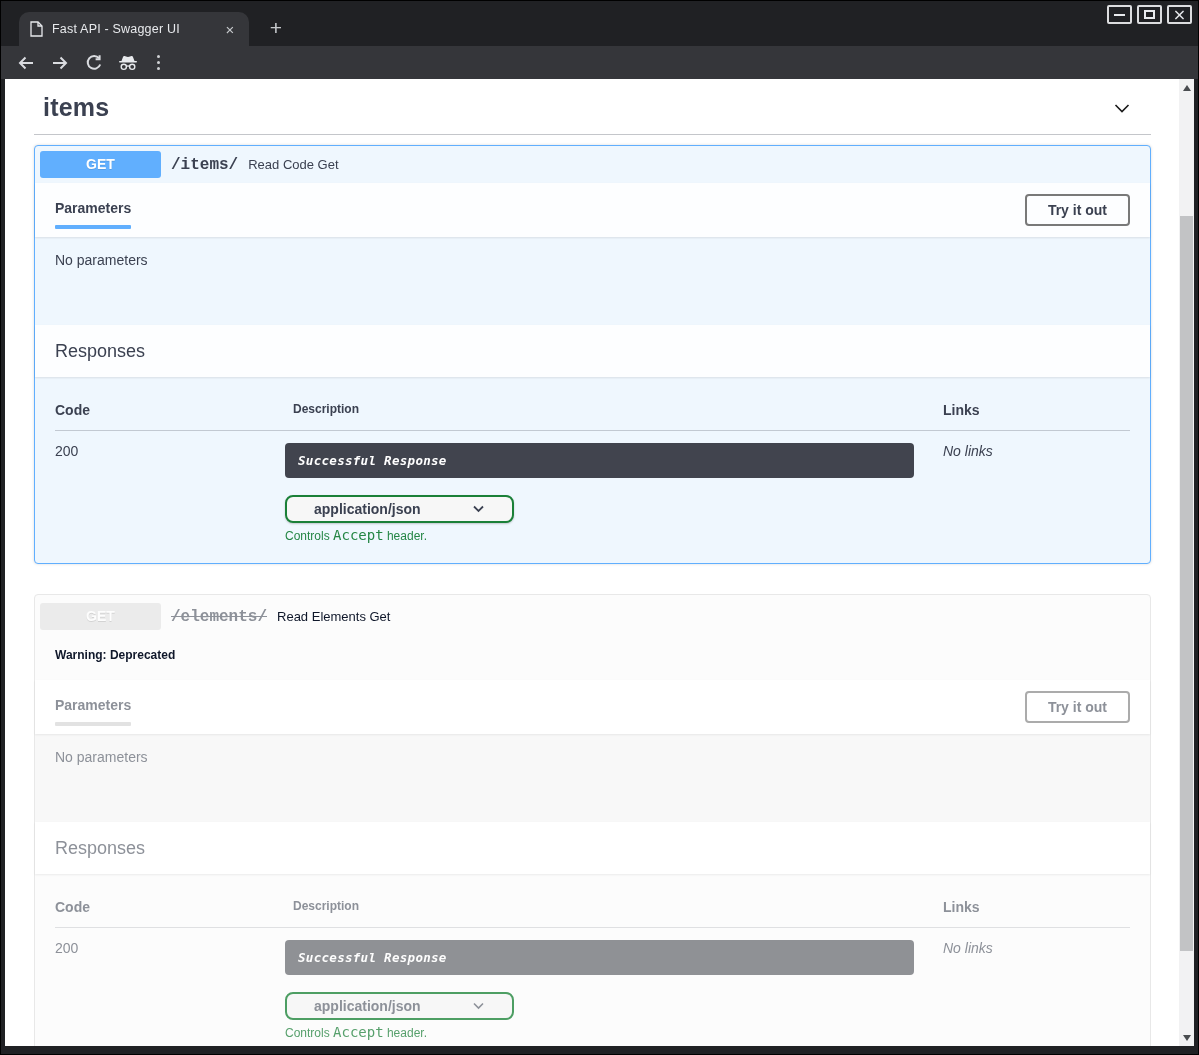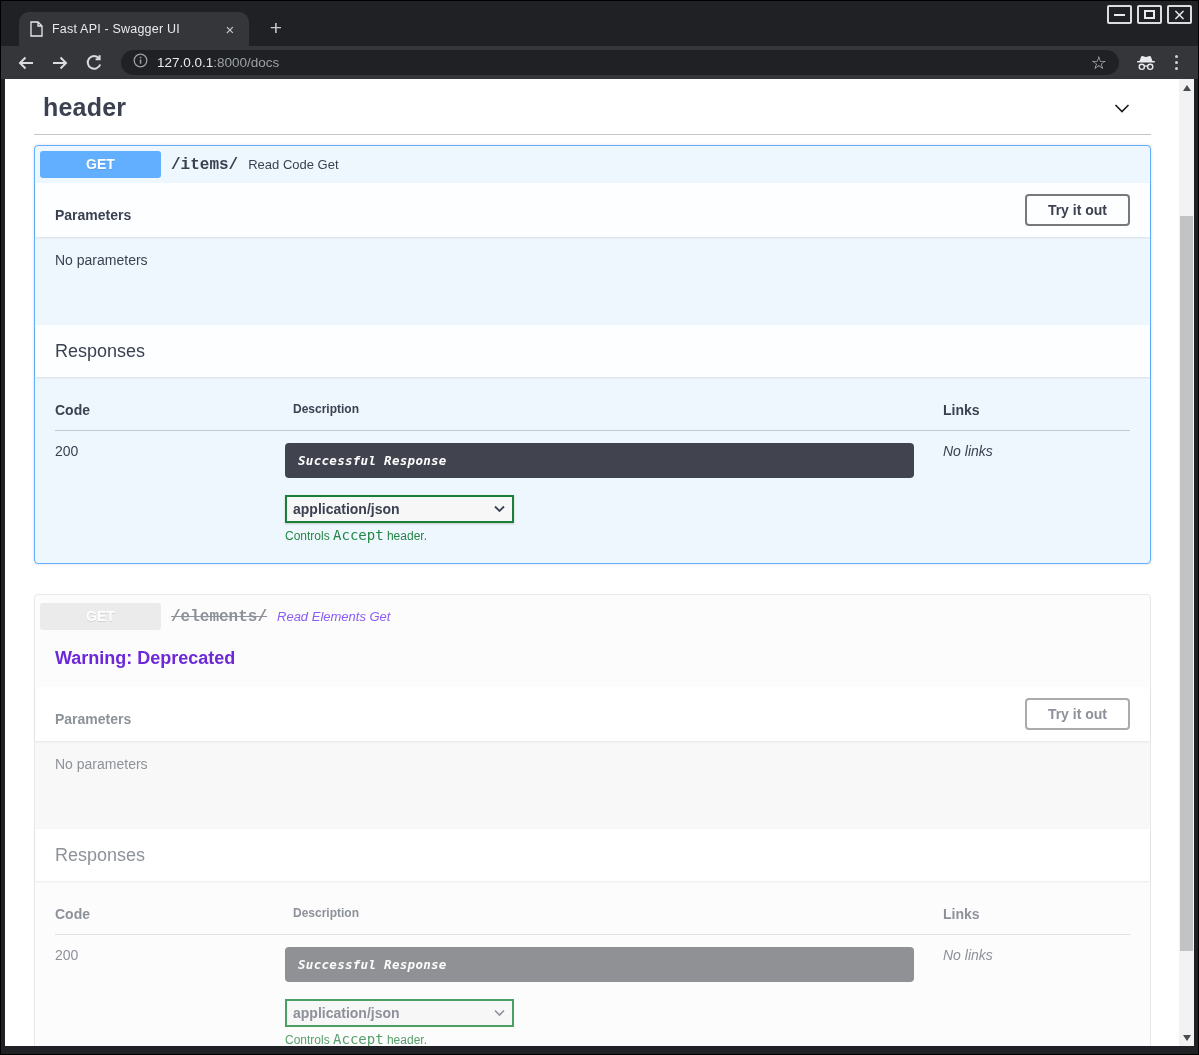--- a/index.html
+++ b/index.html
@@ -51,49 +51,49 @@
   .section-head{display:flex;justify-content:space-between;align-items:center;padding:4px 6px 12px 0;border-bottom:1px solid rgba(59,65,81,.3);cursor:pointer;}
   .section-head h3{font-size:25px;font-weight:700;color:var(--heading-text);margin-left:9px;letter-spacing:.2px;}
   .chev-box{margin-right:12px;display:flex;align-items:center;cursor:pointer;}
 
   .opblock{border:1px solid var(--get-blue);border-radius:4px;margin-top:10px;background:var(--get-block-bg);box-shadow:0 0 3px rgba(0,0,0,.15);}
   .op-summary{display:flex;align-items:center;padding:5px;gap:10px;cursor:pointer;}
   .op-method{flex:0 0 auto;width:121px;height:27px;background:var(--get-blue);color:#fff;font-weight:700;font-size:14px;text-align:center;line-height:27px;border-radius:3px;text-shadow:0 1px 0 rgba(0,0,0,.1);}
   .op-path{font-family:Liberation Mono, monospace;font-weight:700;font-size:16px;color:var(--heading-text);}
   .op-desc{font-size:13px;color:var(--heading-text);}
   .op-sec-header{display:flex;justify-content:space-between;align-items:center;min-height:54px;padding:0 20px;background:rgba(255,255,255,.85);box-shadow:0 1px 2px rgba(0,0,0,.1);}
-  .tab-item{display:inline-flex;flex-direction:row;gap:9px;margin-top:9px;}
+  .tab-item{display:inline-flex;flex-direction:column;gap:9px;margin-top:9px;}
   .tab-item .t-label{font-size:14px;font-weight:700;color:var(--heading-text);}
   .tab-underline{height:4px;background:var(--get-blue);border-radius:1px;}
   .try-btn{background:transparent;border:2px solid #797979;border-radius:4px;padding:6px 21px;font-size:14px;font-weight:700;color:var(--heading-text);font-family:"Liberation Sans",sans-serif;cursor:pointer;}
   .op-body{min-height:88px;padding:15px 20px;font-size:14px;color:var(--heading-text);}
   .responses-header{min-height:52px;}
   .sec-title{font-size:18px;font-weight:400;color:var(--heading-text);}
   .res-body{padding:25px 20px 20px;}
   .res-thead{display:flex;padding-bottom:12px;border-bottom:1px solid rgba(59,65,81,.25);gap:8px;}
   .res-row{display:flex;padding-top:12px;}
   .col-code{width:230px;flex:0 0 auto;font-size:14px;color:var(--heading-text);}
   .res-thead .col-code,.res-thead .col-links{font-weight:700;}
   .col-desc{flex:1;padding-right:29px;font-size:12px;color:var(--heading-text);}
   .res-thead .col-desc{font-weight:700;}
   .col-links{width:187px;flex:0 0 auto;font-size:14px;color:var(--heading-text);}
   .no-links{font-style:italic;}
   .res-box{background:var(--response-box-dark);border-radius:4px;padding:10px 13px;color:#fff;font-family:"DejaVu Sans Mono","Liberation Mono",monospace;font-style:italic;font-size:12.5px;font-weight:700;letter-spacing:.3px;}
-  .media-select{margin-top:17px;width:229px;height:28px;background:#f7f7f7;border:2px solid var(--green-border);border-radius:0;display:flex;align-items:center;padding:0 6px;cursor:pointer;box-shadow:0 1px 2px rgba(0,0,0,.2);}
+  .media-select{margin-top:17px;width:229px;height:28px;background:#f7f7f7;border:2px solid var(--green-border);border-radius:8px;display:flex;align-items:center;padding:0 27px;cursor:pointer;box-shadow:0 1px 2px rgba(0,0,0,.2);}
   .media-select .ms-val{flex:1;font-size:14px;font-weight:700;color:var(--heading-text);}
   .accept-note{margin-top:4px;font-size:12px;color:var(--green-text);}
   .accept-note code{font-family:"DejaVu Sans Mono","Liberation Mono",monospace;font-size:14px;}
 
   
   .opblock-deprecated{border-color:var(--deprecated-border);background:#fcfcfc;box-shadow:none;}
   .opblock-deprecated .op-summary{padding:8px 5px;}
   .opblock-deprecated .op-method{background:#ebebeb;color:#fdfdfd;}
   .opblock-deprecated .op-path{color:var(--deprecated-text);text-decoration:line-through;}
-  .opblock-deprecated .op-desc{color:#8b5cf6;font-style:italic;}
-  .op-warning{padding:10px 20px 18px;font-size:18px;font-weight:700;color:#6d28d9;}
+  .opblock-deprecated .op-desc{color:#0f172a;}
+  .op-warning{padding:10px 20px 18px;font-size:12px;font-weight:700;color:#0f172a;}
   .opblock-deprecated .op-sec-header{background:rgba(255,255,255,.9);box-shadow:0 1px 2px rgba(0,0,0,.07);}
   .opblock-deprecated .t-label,.opblock-deprecated .sec-title,.opblock-deprecated .try-btn,
   .opblock-deprecated .op-body,.opblock-deprecated .col-code,.opblock-deprecated .col-desc,
   .opblock-deprecated .col-links,.opblock-deprecated .ms-val{color:var(--deprecated-text);}
   .opblock-deprecated .tab-underline{background:#e2e2e2;}
   .opblock-deprecated .try-btn{border-color:#ababab;}
   .opblock-deprecated .op-body{background:rgba(0,0,0,.015);}
   .opblock-deprecated .res-thead{border-bottom-color:rgba(59,65,81,.15);}
   .opblock-deprecated .res-box{background:#8f9195;color:#fdfdfd;}
   .opblock-deprecated .media-select{border-color:#4d9e63;box-shadow:none;}
@@ -140,53 +140,41 @@
       <svg width="20" height="20" viewBox="0 0 20 20">
           <path d="M3 10 H16 M10.5 4.5 L16 10 l-5.5 5.5" fill="none" stroke="#dadce0" stroke-width="2"></path>
         </svg>
     </span>
     <span class="nav-btn">
       <svg width="20" height="20" viewBox="0 0 20 20">
           <path d="M16.2 11.5 A6.4 6.4 0 1 1 15 5.2" fill="none" stroke="#dadce0" stroke-width="2"></path>
           <path d="M15.6 2.2 v4 h-4" fill="none" stroke="#dadce0" stroke-width="2"></path>
         </svg>
     </span>
-    <div class="url-pill">
-      <span>
-        <svg width="15" height="15" viewBox="0 0 15 15">
-            <circle cx="7.5" cy="7.5" r="6.3" fill="none" stroke="#9aa0a6" stroke-width="1.3"></circle>
-            <rect x="6.8" y="6.5" width="1.5" height="4.2" fill="#9aa0a6"></rect>
-            <rect x="6.8" y="3.8" width="1.5" height="1.5" fill="#9aa0a6"></rect>
-          </svg>
-      </span>
-      <span class="url-text"><span>127.0.0.1</span><span class="muted">:8000/docs</span></span>
-      <span class="url-spacer"></span>
-      <span class="star">☆</span>
-    </div>
     <span class="nav-btn">
       <svg width="22" height="18" viewBox="0 0 22 18">
           <path d="M4.5 7 l1.6-4.2 a1.2 1.2 0 0 1 1.4-.7 l2.4.7 a4.4 4.4 0 0 0 2.2 0 l2.4-.7 a1.2 1.2 0 0 1 1.4.7 L17.5 7" fill="#e8eaed"></path>
           <rect x="2" y="7" width="18" height="1.6" rx=".8" fill="#e8eaed"></rect>
           <circle cx="6.8" cy="12.8" r="2.6" fill="none" stroke="#e8eaed" stroke-width="1.4"></circle>
           <circle cx="15.2" cy="12.8" r="2.6" fill="none" stroke="#e8eaed" stroke-width="1.4"></circle>
           <path d="M9.4 12.4 q1.6-1 3.2 0" fill="none" stroke="#e8eaed" stroke-width="1.2"></path>
         </svg>
     </span>
     <span class="kebab">
         <i></i>
         <i></i>
         <i></i>
       </span>
   </div>
 
   <div class="viewport">
     <div class="pagecol">
 
       <div class="section-head">
-        <h3>header</h3>
+        <h3>items</h3>
         <span class="chev-box">
           <svg width="22" height="22" viewBox="0 0 22 22">
               <path d="M4.5 8 l6.5 6.5 L17.5 8" fill="none" stroke="#1a1a1a" stroke-width="1.6"></path>
             </svg>
         </span>
       </div>
 
       <section class="opblock opblock-get">
         <div class="op-summary">
           <span class="op-method">GET</span>

